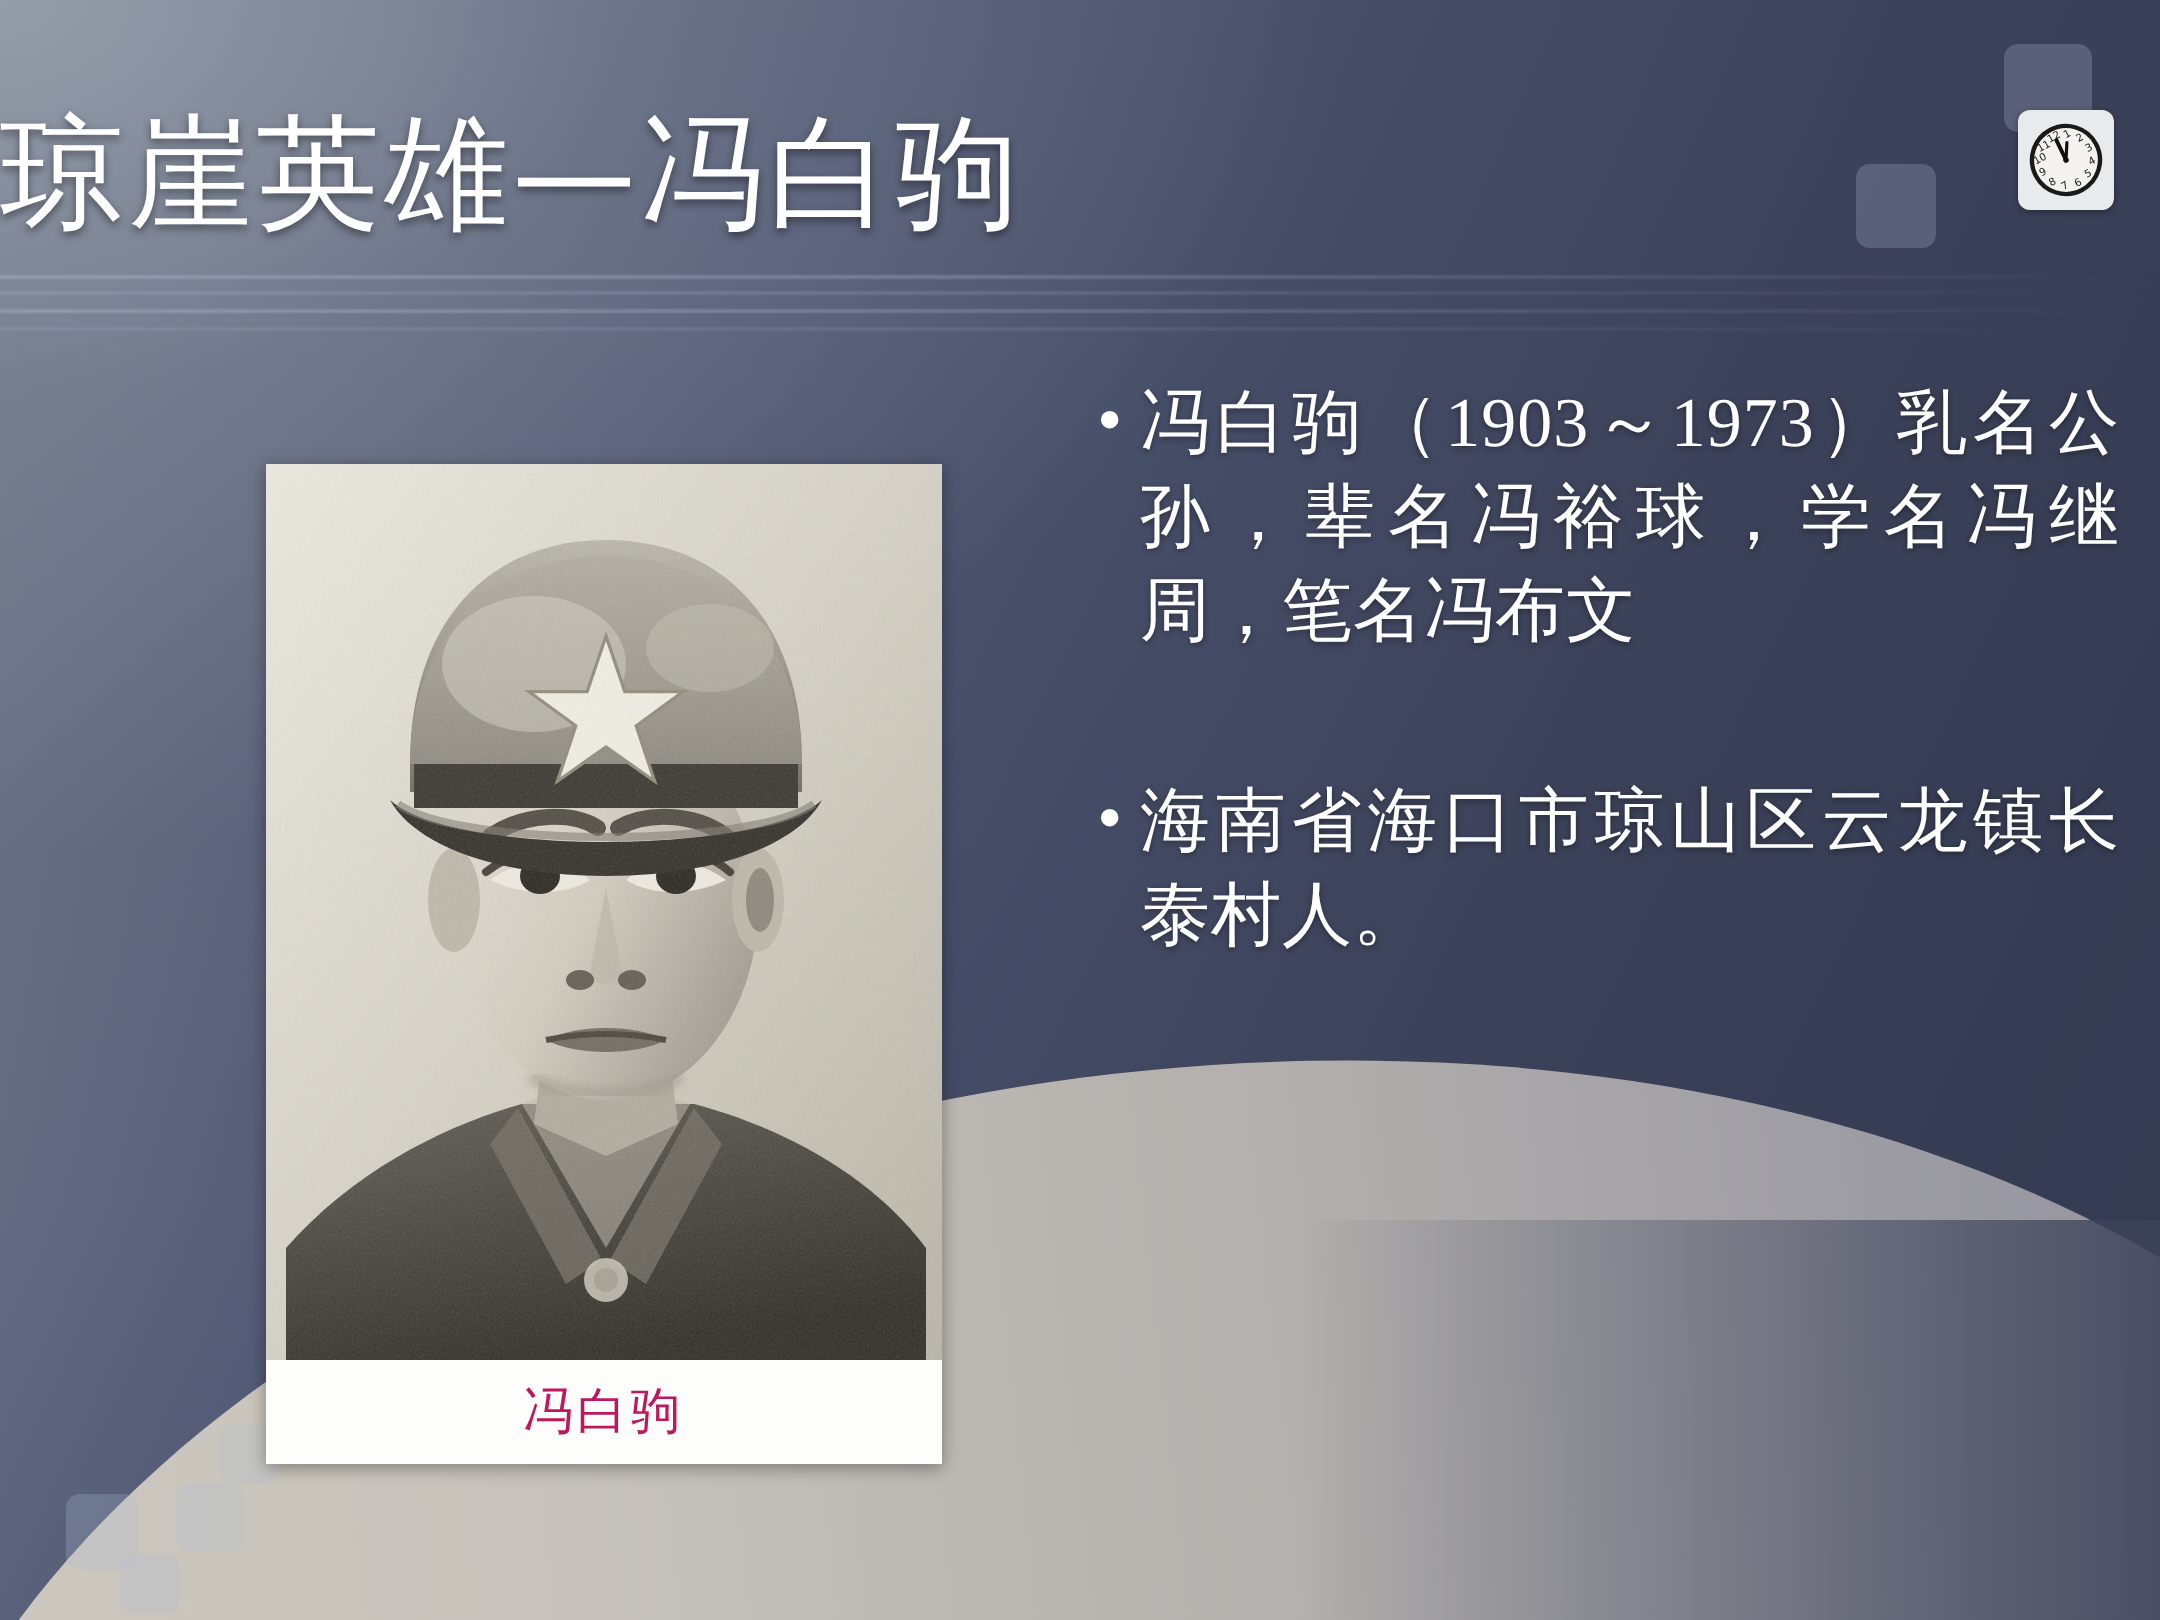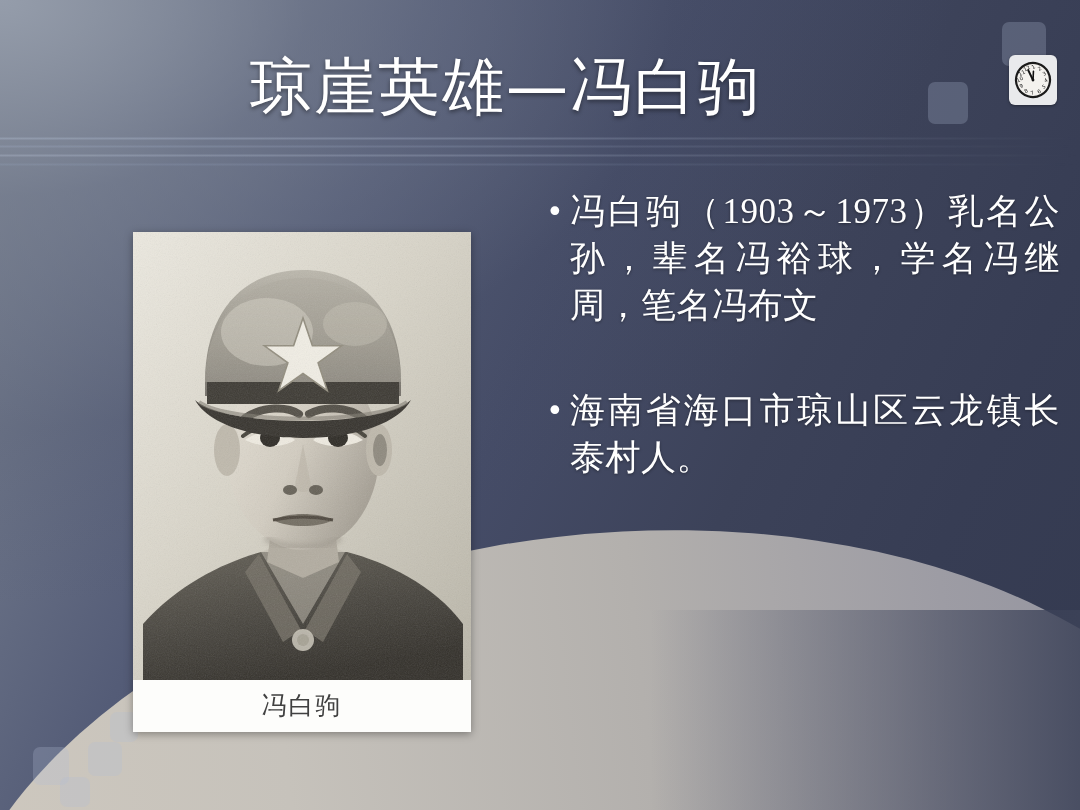--- a/index.html
+++ b/index.html
@@ -82,21 +82,21 @@
     box-shadow:0 1px 3px rgba(0,0,0,0.35);
     display:flex; align-items:center; justify-content:center;
   }
   .clock-chip svg { display:block; transform:rotate(-28deg); }
 
   
   .title {
     position:absolute;
     left:0; top:52px;
     width:1012px;
-    text-align:center;
+    text-align:left;
     color:#ffffff;
     font-size:62px;
     line-height:1.12;
     letter-spacing:2px;
     font-weight:400;
     text-shadow:0 2px 4px rgba(0,0,0,0.45);
     white-space:nowrap;
   }
 
   
@@ -107,21 +107,21 @@
     background:#ffffff;
     overflow:hidden;
     box-shadow:0 2px 8px rgba(0,0,0,0.35);
   }
   .photo-img { position:absolute; left:0; top:0; width:338px; height:448px; display:block; }
   .photo-caption {
     position:absolute;
     left:0; bottom:0;
     width:338px; height:52px;
     background:#fdfdfb;
-    color:#404040;
+    color:#be185d;
     font-size:25px;
     line-height:52px;
     text-align:center;
     letter-spacing:2px;
   }
 
   
   .bullets {
     position:absolute;
     left:540px; top:188px;

